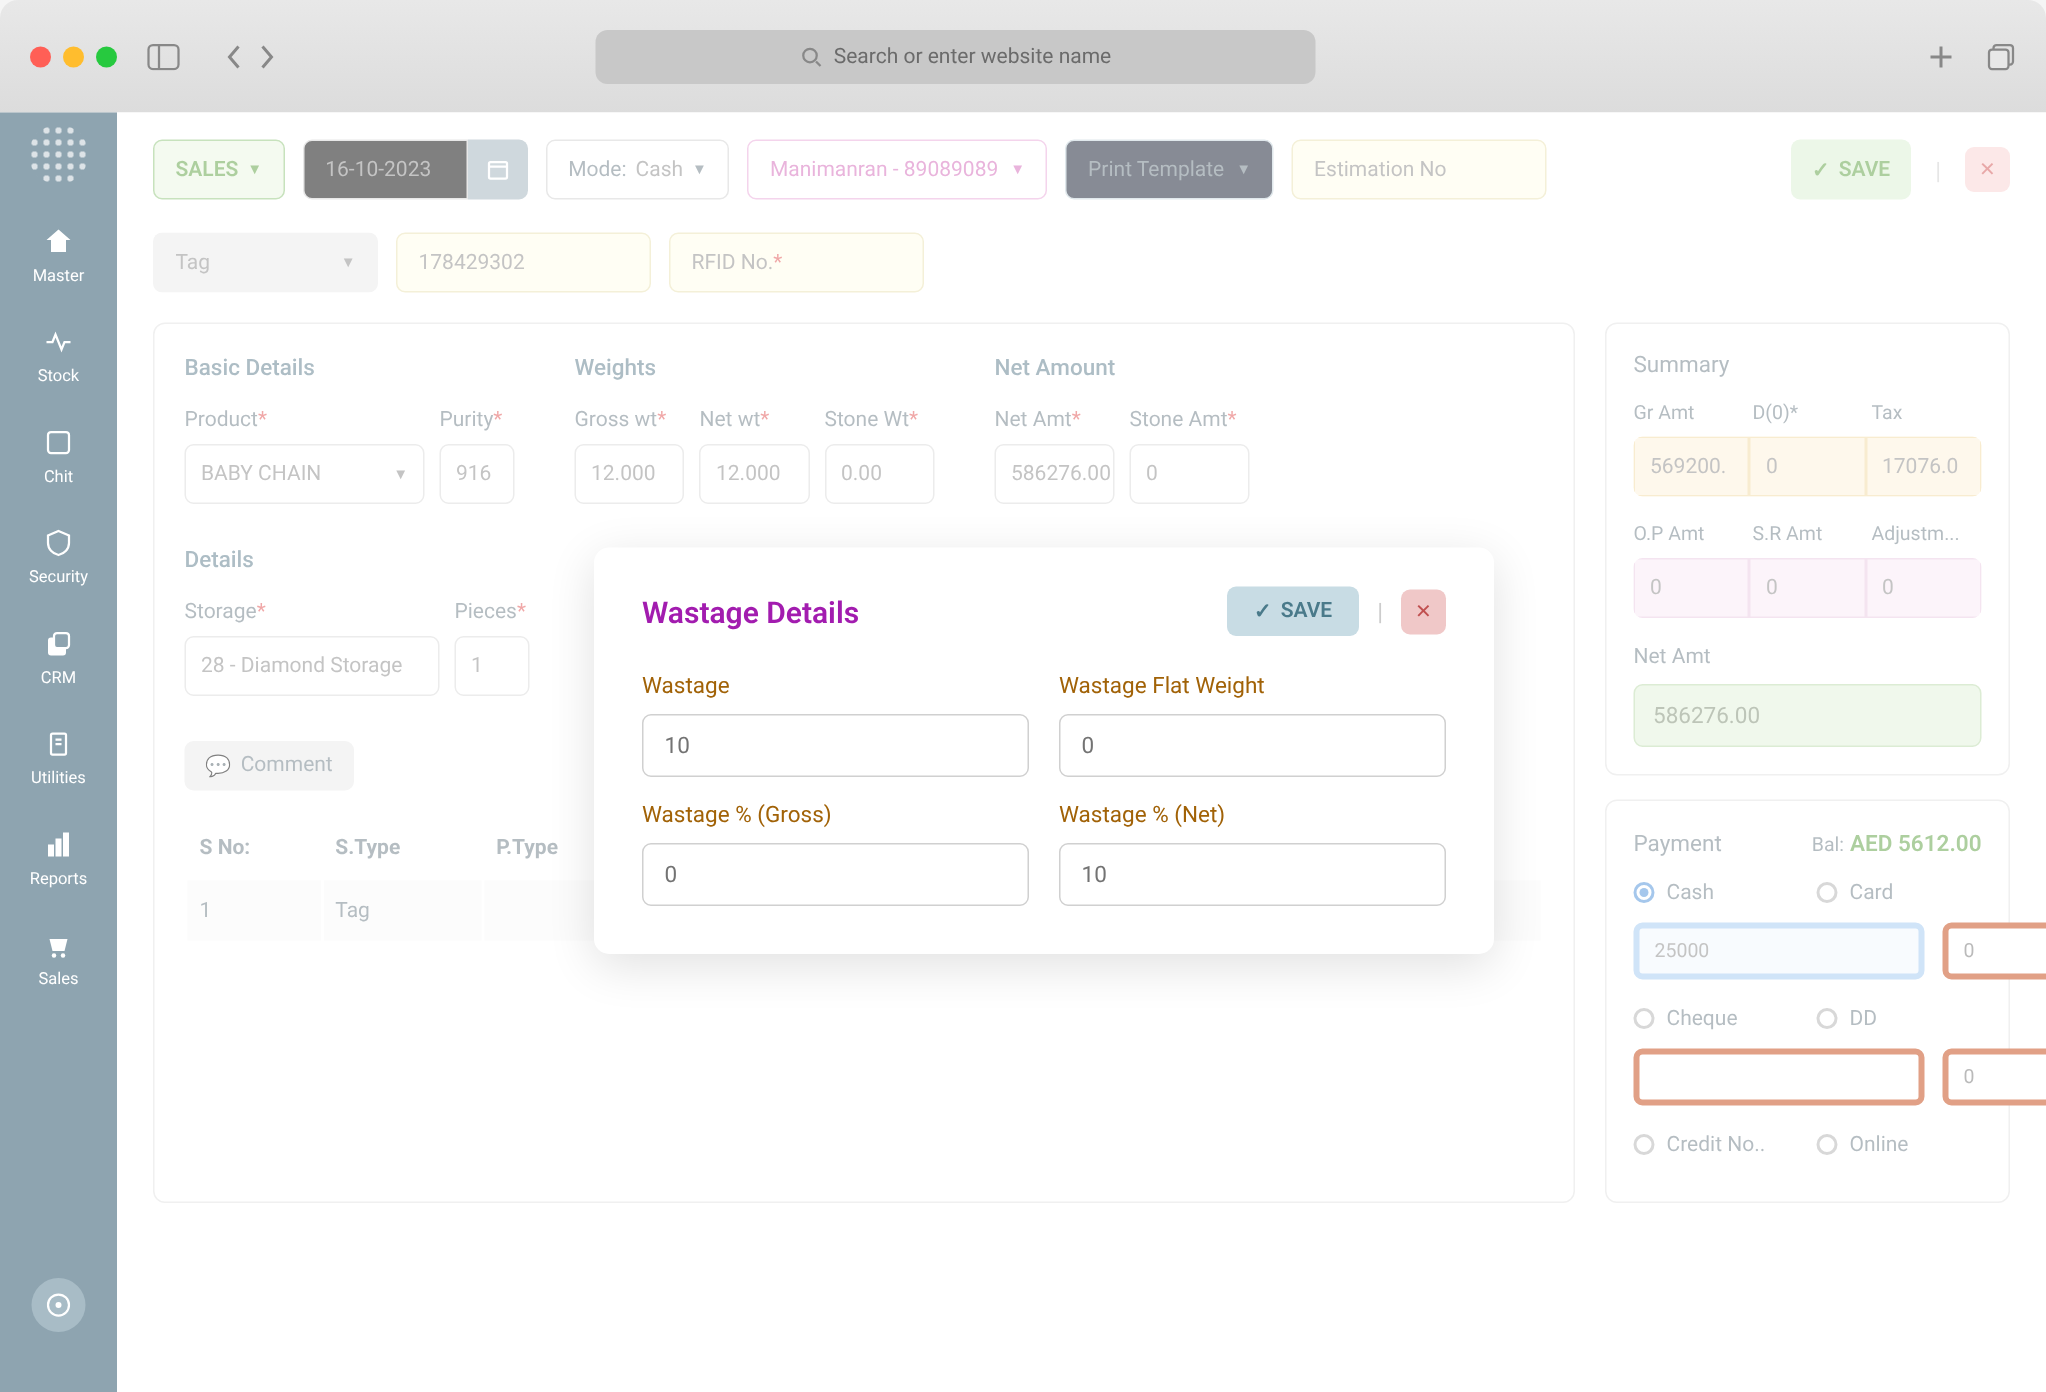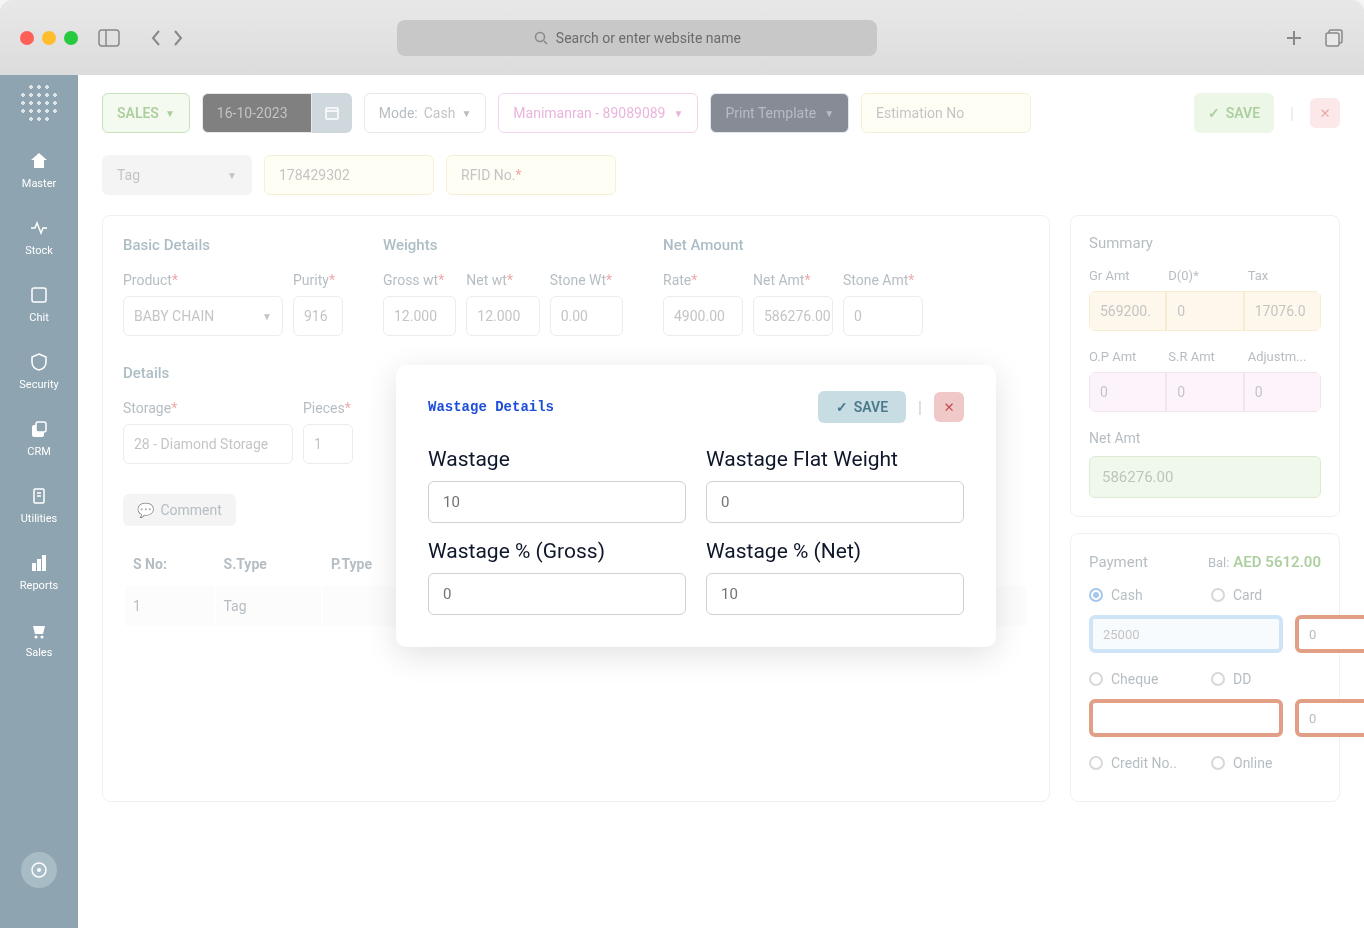--- a/index.html
+++ b/index.html
@@ -98,26 +98,26 @@
 .radio.active { border-color: #4a8fd8; }
 .radio.active::after { content: ''; position: absolute; inset: 2px; background: #4a8fd8; border-radius: 50%; }
 .pay-inputs { display: flex; gap: 12px; margin-bottom: 18px; }
 .pay-input { flex: 1; height: 38px; border: 4px solid #c2410c; border-radius: 6px; padding: 0 10px; font-size: 13px; color: #888; background: #fff; }
 .pay-input.active { border-color: #a0c8f0; background: #f0f6fc; }
 
 
 .modal-overlay { position: absolute; inset: 0; background: rgba(255,255,255,0.5); display: flex; align-items: flex-start; justify-content: center; padding-top: 290px; padding-left: 0; }
 .modal { width: 600px; background: #fff; border-radius: 10px; box-shadow: 0 8px 32px rgba(0,0,0,0.12); padding: 26px 32px 32px; margin-left: -50px; }
 .modal-header { display: flex; align-items: center; margin-bottom: 24px; }
-.modal-title { color: #1d4ed8; font-size: 14px; font-weight: 600; font-family: Liberation Mono, monospace; }
+.modal-title { color: #a21caf; font-size: 20px; font-weight: 600; }
 .modal-save { margin-left: auto; background: #c8dce4; color: #4a7a8a; border: none; border-radius: 6px; padding: 8px 18px; font-size: 14px; font-weight: 600; display: flex; gap: 6px; cursor: pointer; }
 .modal-sep { color: #ccc; margin: 0 12px; }
 .modal-close { width: 30px; height: 30px; background: #f0c8c8; border-radius: 6px; display: flex; align-items: center; justify-content: center; color: #c05050; cursor: pointer; border: none; }
 .modal-grid { display: grid; grid-template-columns: 1fr 1fr; gap: 16px 20px; }
-.modal-field-label { color: #0f172a; font-size: 21px; margin-bottom: 10px; display: block; }
+.modal-field-label { color: #a16207; font-size: 15px; margin-bottom: 10px; display: block; }
 .modal-input { width: 100%; height: 42px; border: 1px solid #d0d0d0; border-radius: 6px; padding: 0 14px; font-size: 15px; color: #737373; }
 
 .chevron { font-size: 10px; }
 svg { display: block; }
 </style>
 </head>
 <body>
 
 <div class="browser-chrome">
   <div class="traffic-lights">
@@ -316,24 +316,20 @@
                 </div>
               <div class="field" style="width:75px">
                   <div class="field-label"><span>Stone Wt</span><span class="req">*</span></div>
                   <div class="field-input">0.00</div>
                 </div>
             </div>
           </div>
           <div class="section">
             <div class="section-title">Net Amount</div>
             <div class="field-row">
-              <div class="field" style="width:80px">
-                  <div class="field-label"><span>Rate</span><span class="req">*</span></div>
-                  <div class="field-input">4900.00</div>
-                </div>
               <div class="field" style="width:80px">
                   <div class="field-label"><span>Net Amt</span><span class="req">*</span></div>
                   <div class="field-input">586276.00</div>
                 </div>
               <div class="field" style="width:80px">
                   <div class="field-label"><span>Stone Amt</span><span class="req">*</span></div>
                   <div class="field-input">0</div>
                 </div>
             </div>
           </div>

